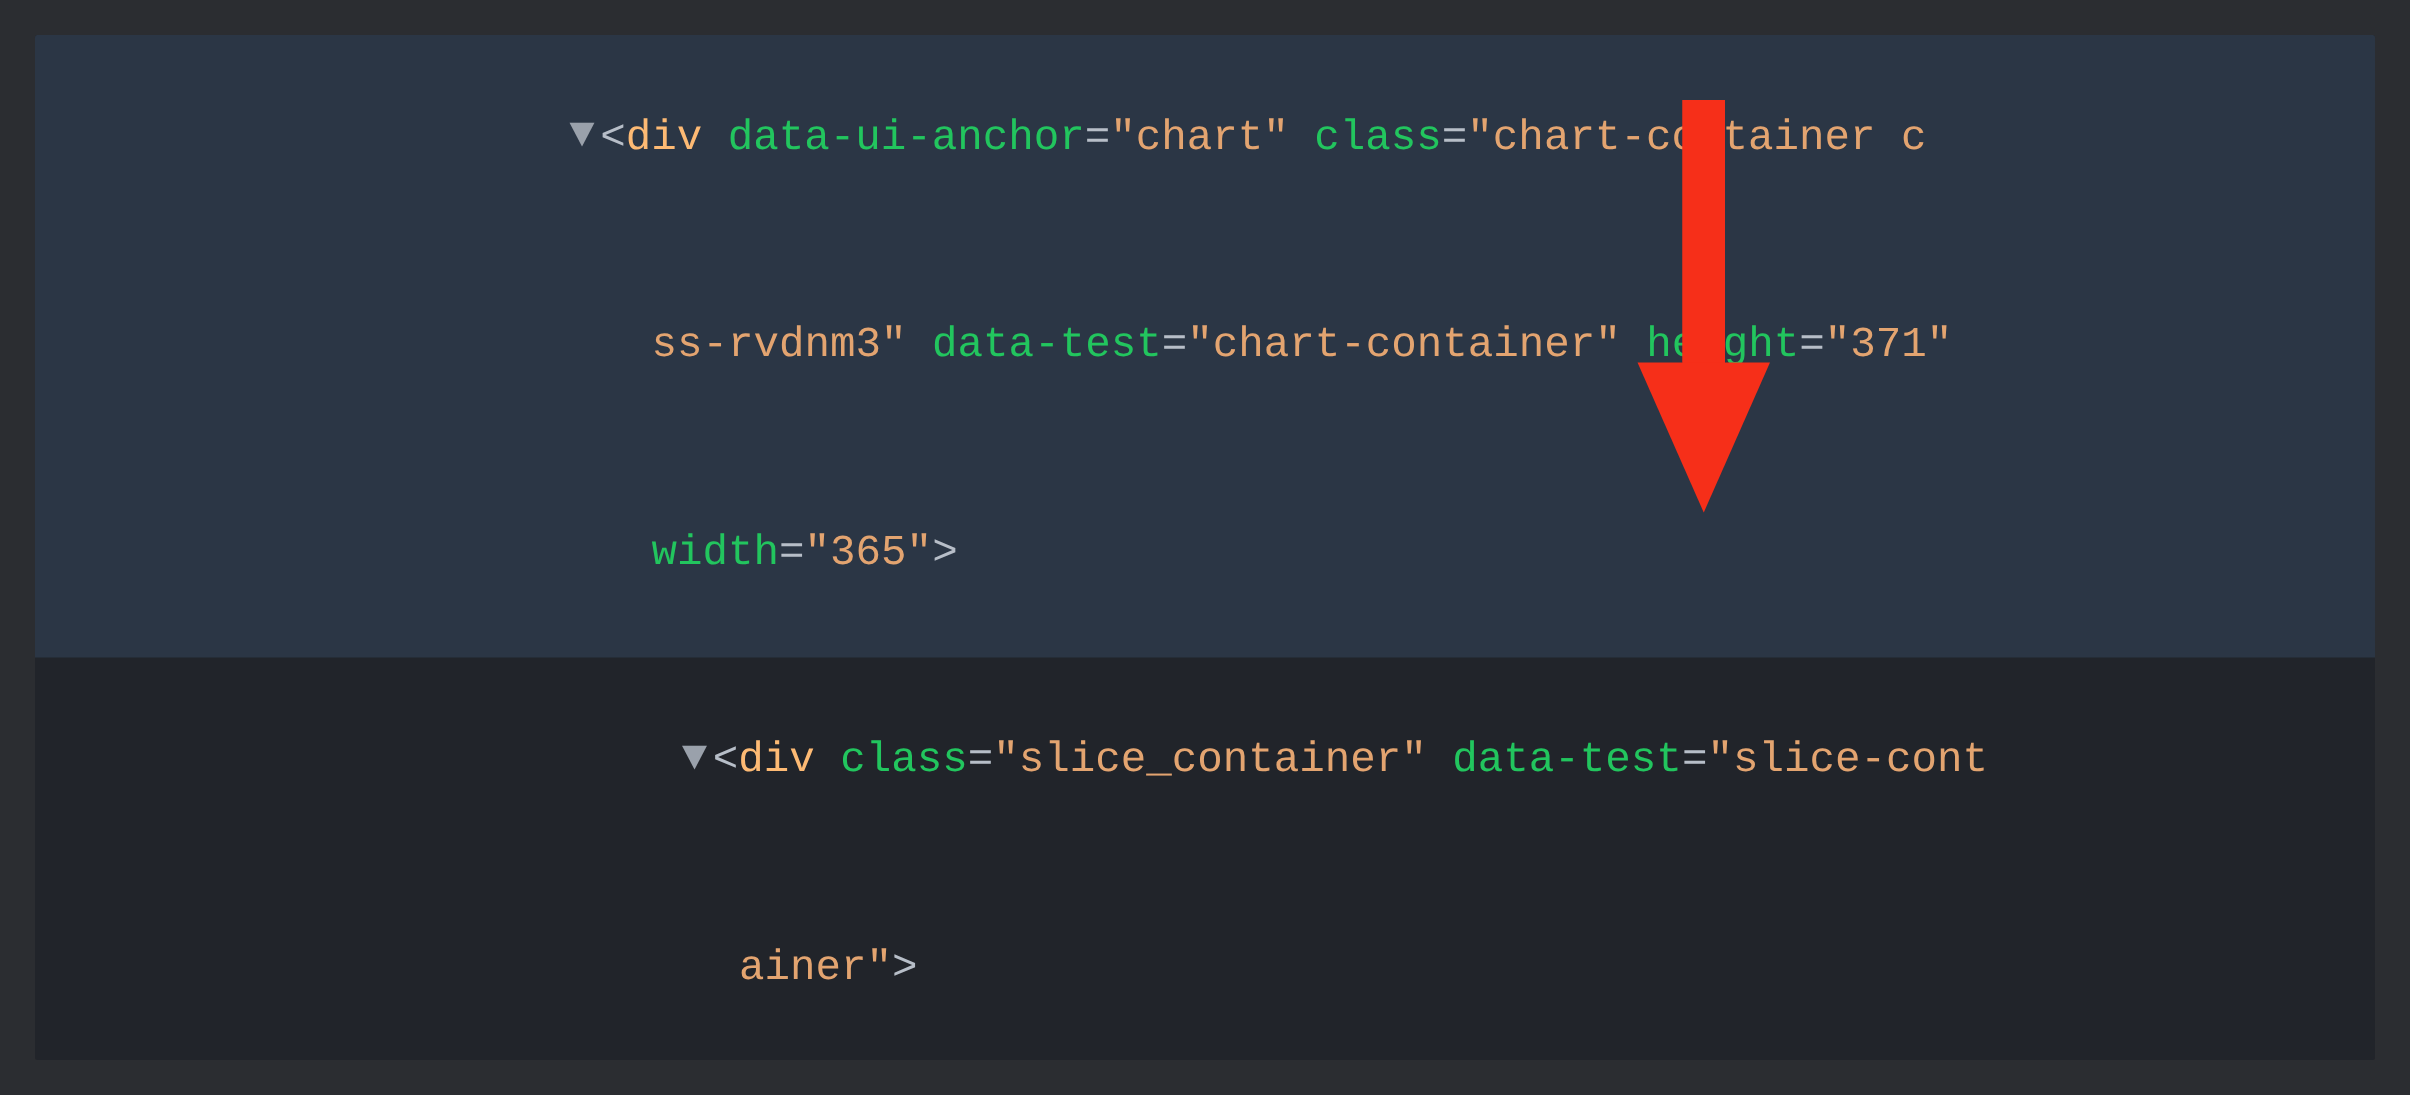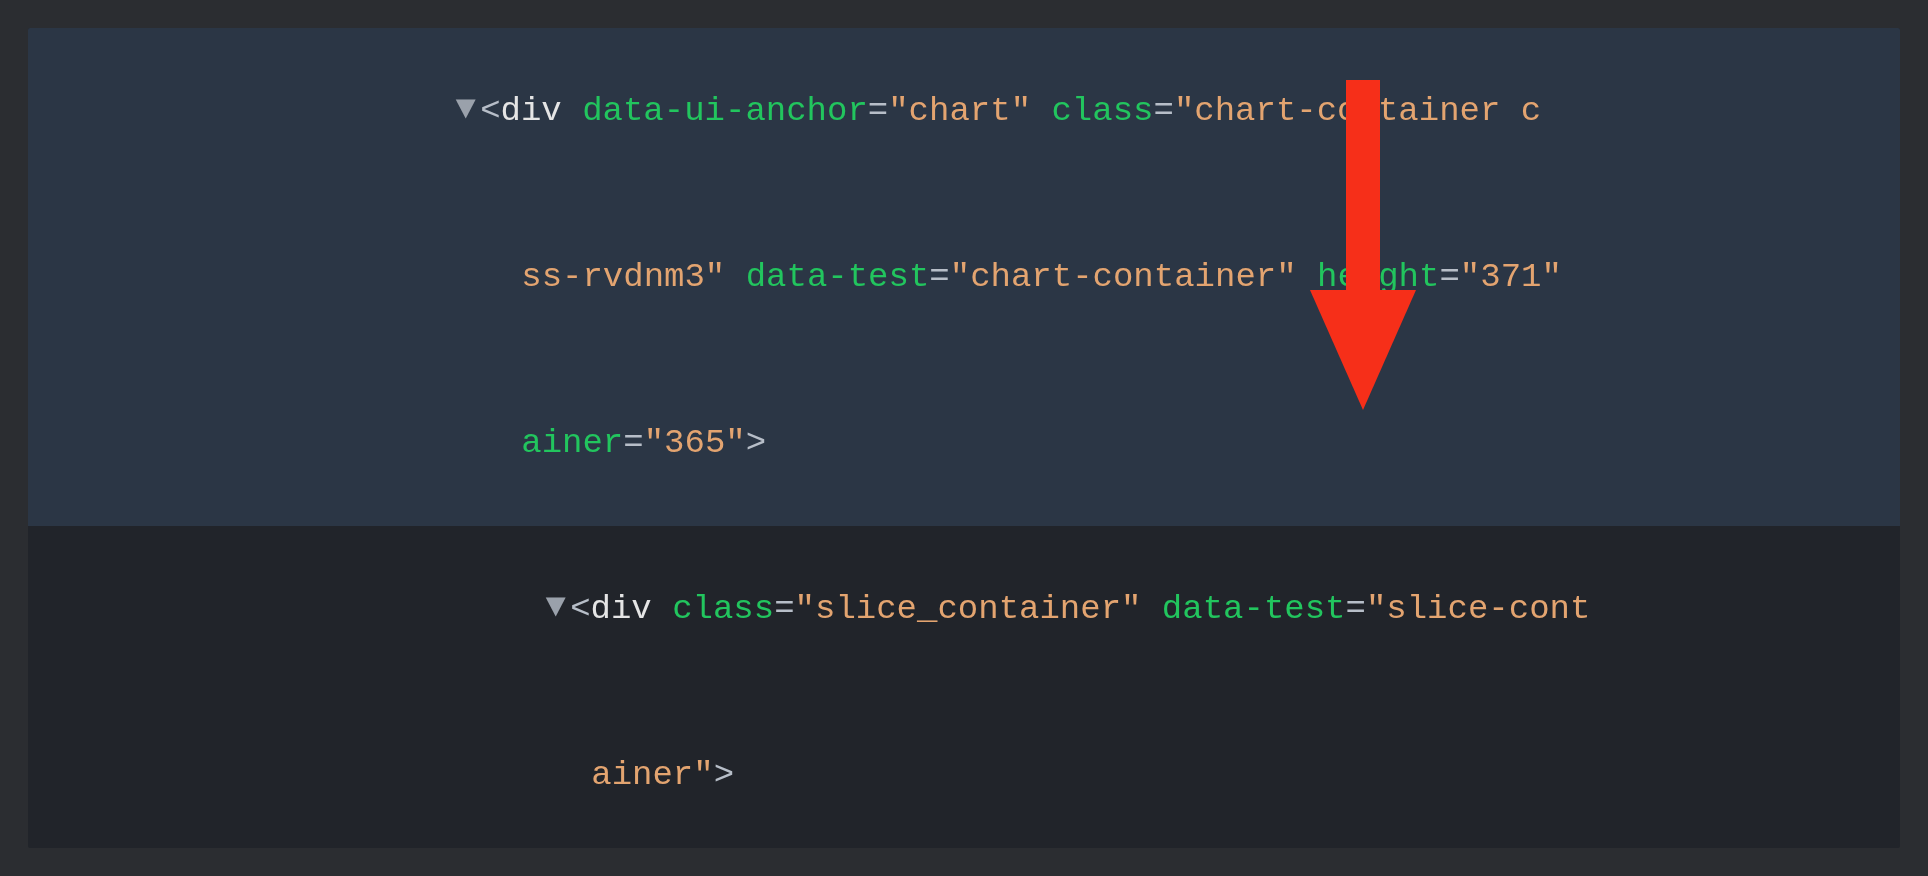--- a/index.html
+++ b/index.html
@@ -54,21 +54,21 @@
     display: inline-block;
     width: 0.85em;
     text-align: center;
     color: #9aa1ab;
     transform: translateY(-2px);
     user-select: none;
   }
 
   
   .pun  { color: #b7bec8; }       
-  .tag  { color: #e5e5e5; }       
+  .tag  { color: #fdba74; }       
   .attr { color: #22c55e; }       
   .val  { color: #e3a470; }
 
   
   .arrow-wrap {
     position: absolute;
     left: 1298px;
     top: 80px;
     width: 128px;
     height: 330px;
@@ -82,21 +82,21 @@
   <div class="panel">
 
     <div class="row row-highlight-blue">
       <span class="code-line indent1">
         <span class="tri">▼</span><span class="pun">&lt;</span><span class="tag">div</span><span> </span><span class="attr">data-ui-anchor</span><span class="pun">=</span><span class="val">"chart"</span><span> </span><span class="attr">class</span><span class="pun">=</span><span class="val">"chart-container c</span>
       </span>
       <span class="code-line wrap1">
         <span class="val">ss-rvdnm3"</span><span> </span><span class="attr">data-test</span><span class="pun">=</span><span class="val">"chart-container"</span><span> </span><span class="attr">height</span><span class="pun">=</span><span class="val">"371"</span>
       </span>
       <span class="code-line wrap1b">
-        <span class="attr">ainer</span><span class="pun">=</span><span class="val">"365"</span><span class="pun">&gt;</span>
+        <span class="attr">width</span><span class="pun">=</span><span class="val">"365"</span><span class="pun">&gt;</span>
       </span>
     </div>
 
     <div class="row">
       <span class="code-line indent2">
         <span class="tri">▼</span><span class="pun">&lt;</span><span class="tag">div</span><span> </span><span class="attr">class</span><span class="pun">=</span><span class="val">"slice_container"</span><span> </span><span class="attr">data-test</span><span class="pun">=</span><span class="val">"slice-cont</span>
       </span>
       <span class="code-line wrap2">
         <span class="val">ainer"</span><span class="pun">&gt;</span>
       </span>

